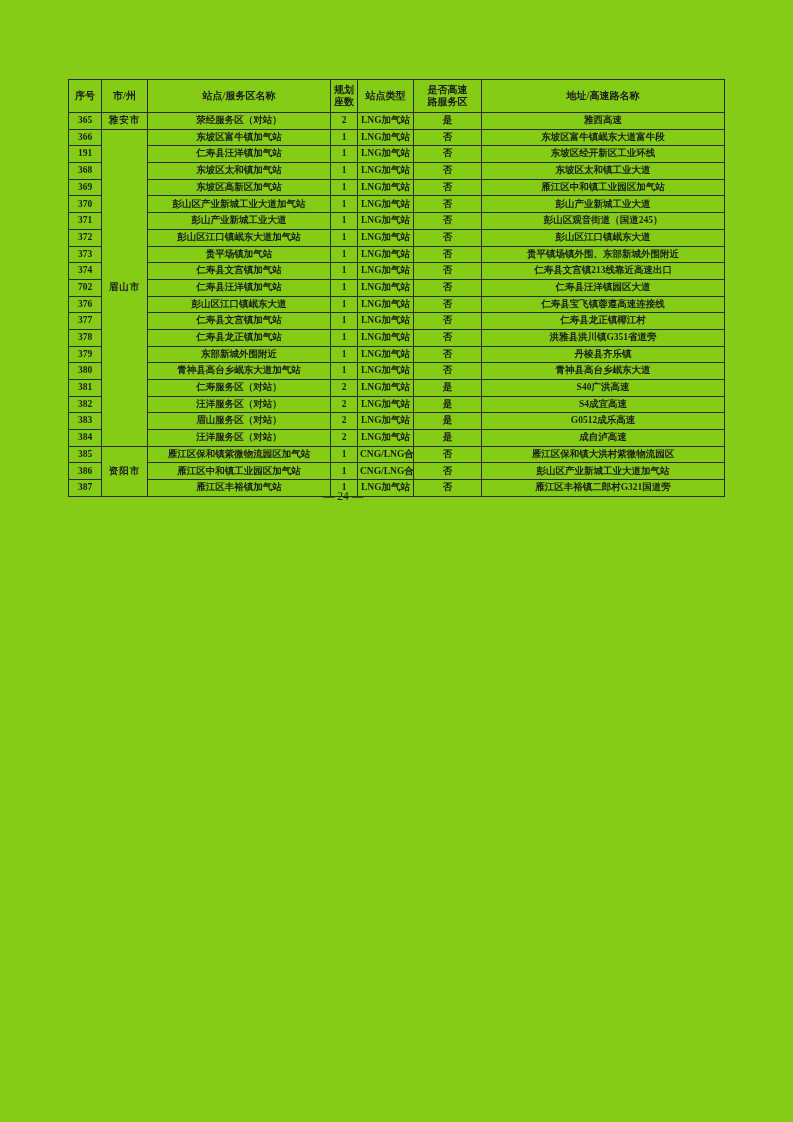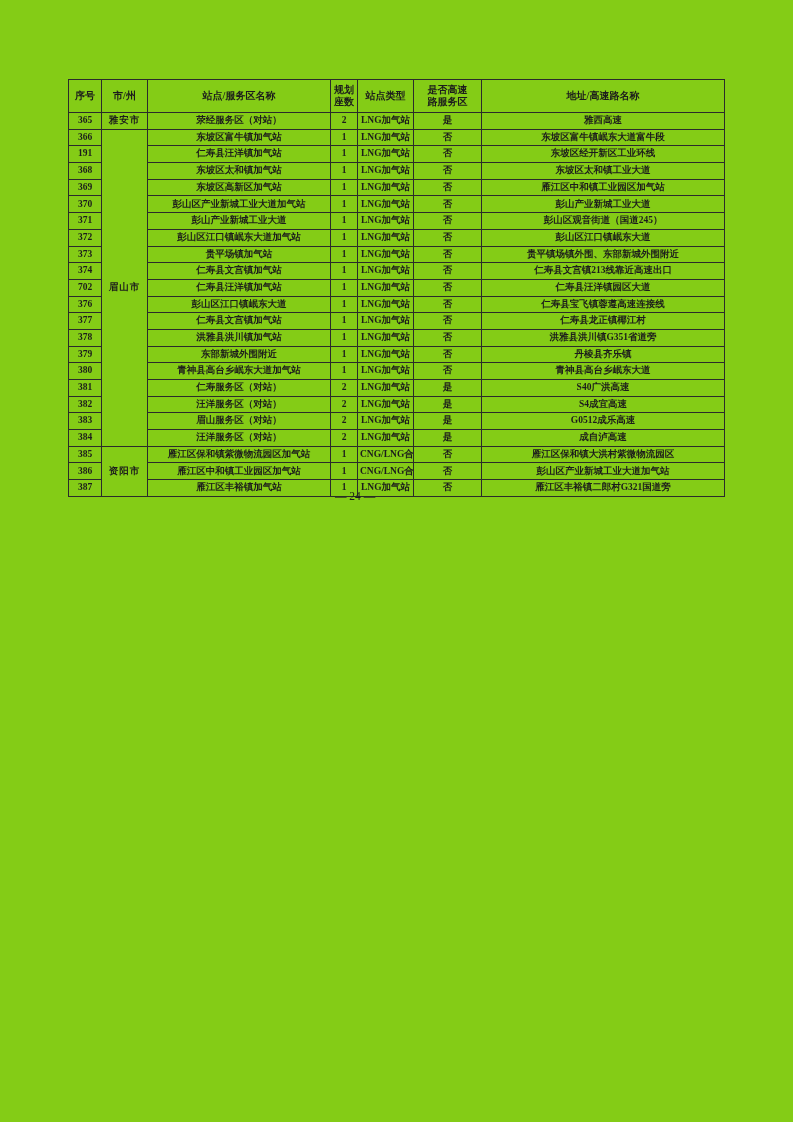--- a/index.html
+++ b/index.html
@@ -51,21 +51,20 @@
     letter-spacing: 1px;
   }
   .page-number {
     position: absolute;
     left: 0;
     top: 490px;
     width: 686px;
     text-align: center;
     font-size: 11.5px;
     color: #1c1c1c;
-    padding-left: 12px;
   }
 </style>
 </head>
 <body>
 
 <div class="page">
 
   <table class="stations">
     <colgroup>
       <col style="width:33px">
@@ -191,21 +190,21 @@
         <tr>
           <td>377</td>
           <td>仁寿县文宫镇加气站</td>
           <td>1</td>
           <td>LNG加气站</td>
           <td>否</td>
           <td>仁寿县龙正镇椰江村</td>
         </tr>
         <tr>
           <td>378</td>
-          <td>洪雅县洪川镇加气站</td>
+          <td>仁寿县龙正镇加气站</td>
           <td>1</td>
           <td>LNG加气站</td>
           <td>否</td>
           <td>洪雅县洪川镇G351省道旁</td>
         </tr>
         <tr>
           <td>379</td>
           <td>东部新城外围附近</td>
           <td>1</td>
           <td>LNG加气站</td>

